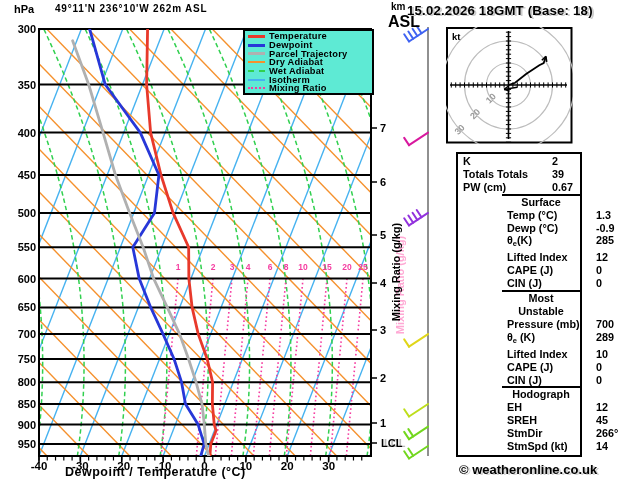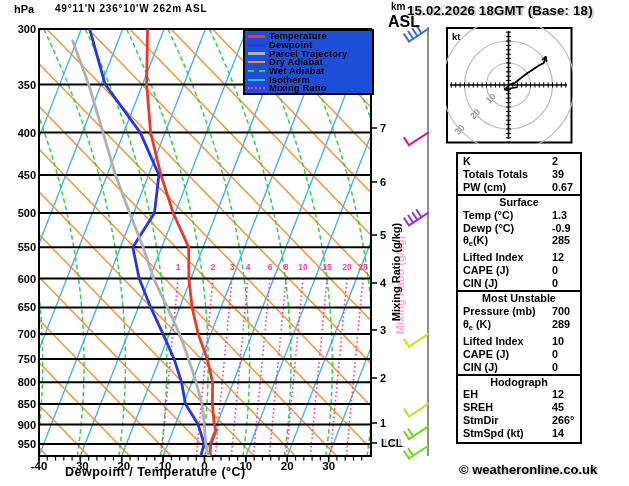--- a/index.html
+++ b/index.html
@@ -12,29 +12,29 @@
   #km-label{left:391px;top:1px;font-size:10px;}
   #asl-label{left:388px;top:13px;font-size:16px;}
   #date-label{left:407px;top:3px;width:218px;font-size:13.2px;letter-spacing:0.2px;
               text-shadow:2px 1px 0 #cccccc;}
   #xaxis-label{left:65px;top:465px;width:290px;font-size:12.5px;letter-spacing:0.5px;}
   #footer-label{left:433px;top:462px;font-size:13px;text-shadow:2px 1px 0 #d4d4d4;margin-left:26px;}
   #mixing-label-ghost{left:320px;top:279px;width:160px;text-align:center;font-size:11px;
       transform:rotate(-90deg);color:#ffa8d4;z-index:2;}
   #mixing-label{left:316px;top:266px;width:160px;text-align:center;font-size:11px;
       transform:rotate(-90deg);z-index:3;}
-  #legend-box{left:243px;top:29px;width:124px;height:61px;border:2px solid #000;background:#1d4ed8;
+  #legend-box{left:243px;top:29px;width:124px;height:61px;border:2px solid #000;background:#5eead4;
       z-index:5;padding:1px 0 0 3px;}
   .legend-row{display:flex;align-items:center;height:8.7px;}
   .legend-swatch{width:17px;margin-right:4px;flex:0 0 17px;}
   .legend-label{font-size:9.3px;font-weight:bold;letter-spacing:0.2px;white-space:nowrap;}
   #datatable{left:456px;top:152px;width:122px;border:2px solid #000;background:#fff;
       padding:1px 0 2px 0;z-index:5;}
   .tsection{padding:0 0 0 5px;}
-  .tsection.divided{border-top:2px solid #000;}
+  .tsection.divided{border-top:2px solid #000;margin-left:44px;}
   .thead{text-align:center;font-size:10.8px;font-weight:bold;line-height:12.9px;padding-right:5px;}
   .trow{display:flex;font-size:10.8px;font-weight:bold;line-height:12.9px;white-space:nowrap;}
   .tlabel{flex:0 0 89px;}
   .tval{flex:1;}
   .sub{font-size:7.5px;vertical-align:-2px;}
   svg{position:absolute;left:0;top:0;}
   #hodo{left:446px;top:27px;z-index:4;}
 </style>
 </head>
 <body>

